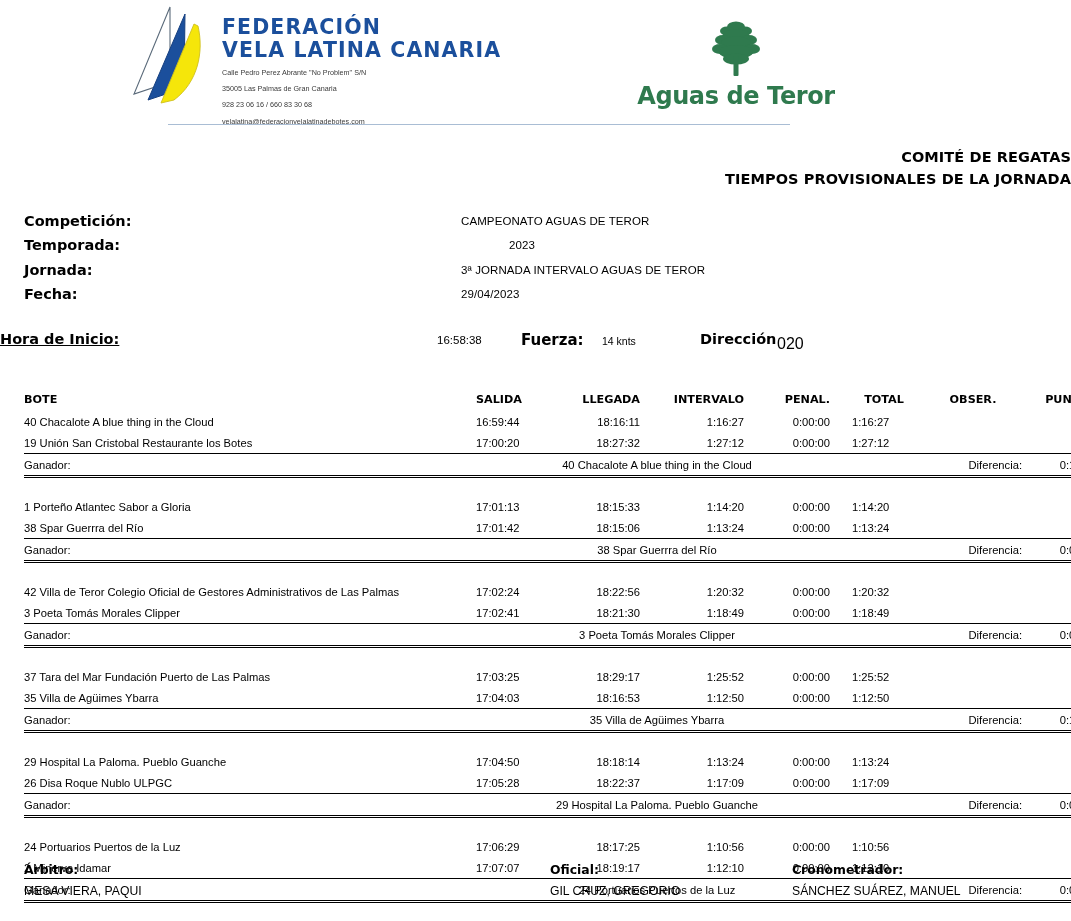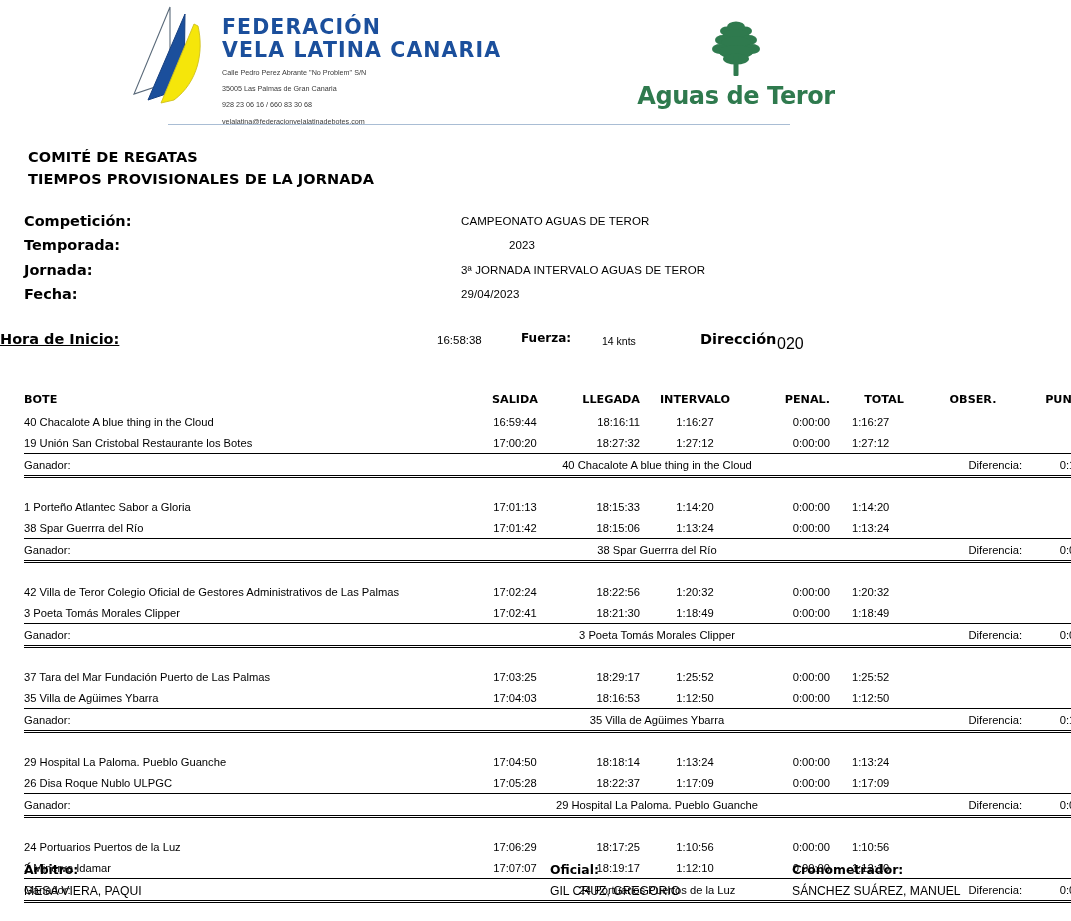--- a/index.html
+++ b/index.html
@@ -81,21 +81,21 @@
     position: absolute;
     left: 168px;
     top: 124px;
     width: 622px;
     height: 1px;
     background: #a9bdd4;
   }
 
   
   .doc-titles {
-    text-align: left;
+    text-align: right;
     margin-top: 14px;
     margin-left: 28px;
   }
   .doc-title-1,
   .doc-title-2 {
     font-family: "DejaVu Sans", sans-serif;
     font-weight: bold;
     font-size: 14.5px;
     letter-spacing: 0.1px;
     line-height: 1.55;
@@ -139,21 +139,21 @@
   .start-label {
     position: absolute;
     left: 0;
     top: 0;
     font-family: "DejaVu Sans", sans-serif;
     font-weight: bold;
     font-size: 14.5px;
     text-decoration: underline;
   }
   .start-time  { position: absolute; left: 437px; top: 3px; font-size: 11.5px; }
-  .force-label { position: absolute; left: 521px; top: 0; font-family: "DejaVu Sans", sans-serif; font-weight: bold; font-size: 12px; text-align: right; }
+  .force-label { position: absolute; left: 521px; top: 0; font-family: "DejaVu Sans", sans-serif; font-weight: bold; font-size: 15px; text-align: right; }
   .force-value { position: absolute; left: 602px; top: 4px; font-size: 10.5px; }
   .dir-label   { position: absolute; left: 700px; top: 0; font-family: "DejaVu Sans", sans-serif; font-weight: bold; font-size: 14.5px; }
   .dir-value   { position: absolute; left: 777px; top: 4px; font-size: 16px; }
 
   
   .results {
     margin-top: 32px;
     padding: 0 8px 0 24px;
   }
   table.rt {
@@ -162,23 +162,23 @@
     table-layout: fixed;
   }
   table.rt td, table.rt th {
     padding: 0;
     font-size: 11.2px;
     line-height: 18.5px;
     white-space: nowrap;
     vertical-align: bottom;
   }
   .col-bote   { width: 452px; text-align: left; }
-  .col-salida { width: 78px;  text-align: center; padding-right: 6px !important; }
+  .col-salida { width: 78px;  text-align: left; padding-right: 6px !important; }
   .col-lleg   { width: 80px;  text-align: right; padding-right: 6px !important; }
-  .col-int    { width: 98px;  text-align: center; padding-right: 8px !important; }
+  .col-int    { width: 98px;  text-align: right; padding-right: 8px !important; }
   .col-pen    { width: 78px;  text-align: right; padding-right: 8px !important; }
   .col-total  { width: 92px;  text-align: left;  padding-left: 14px !important; }
   .col-obs    { width: 86px;  text-align: right; }
   .col-pts    { width: 75px;  text-align: right; }
 
   thead th {
     font-family: "DejaVu Sans", sans-serif;
     font-weight: bold;
     font-size: 13.2px;
     line-height: 22px;

